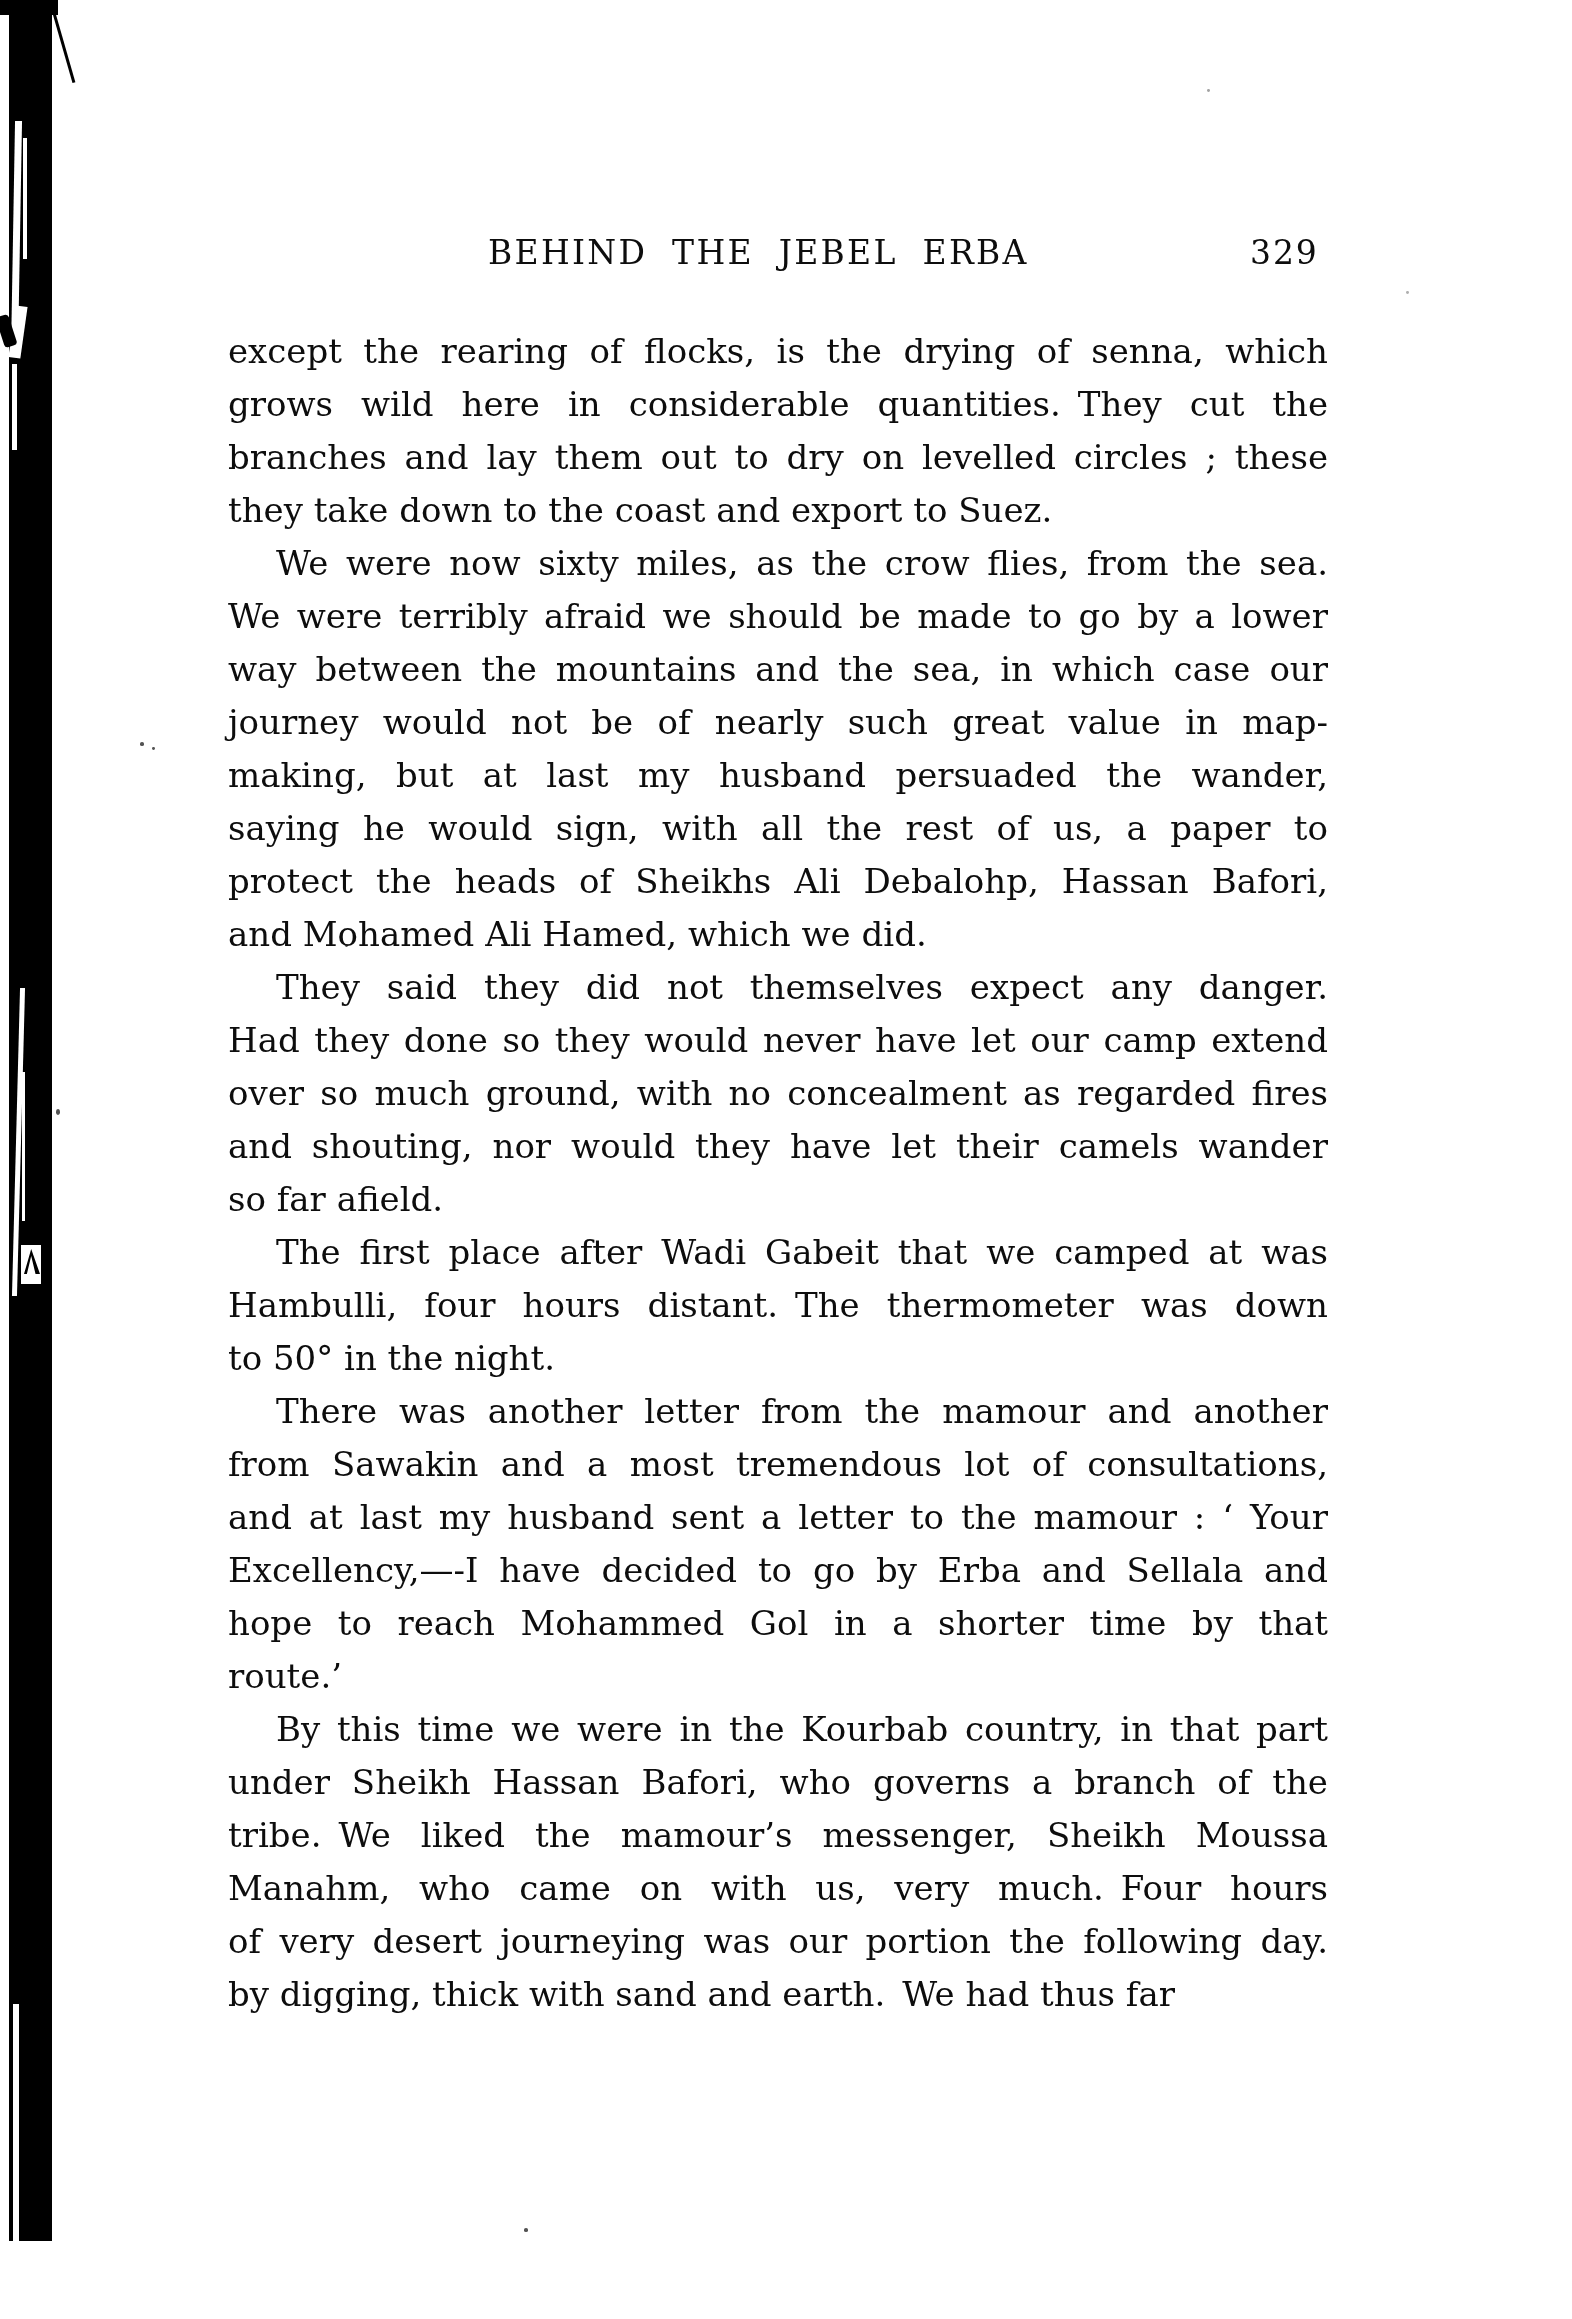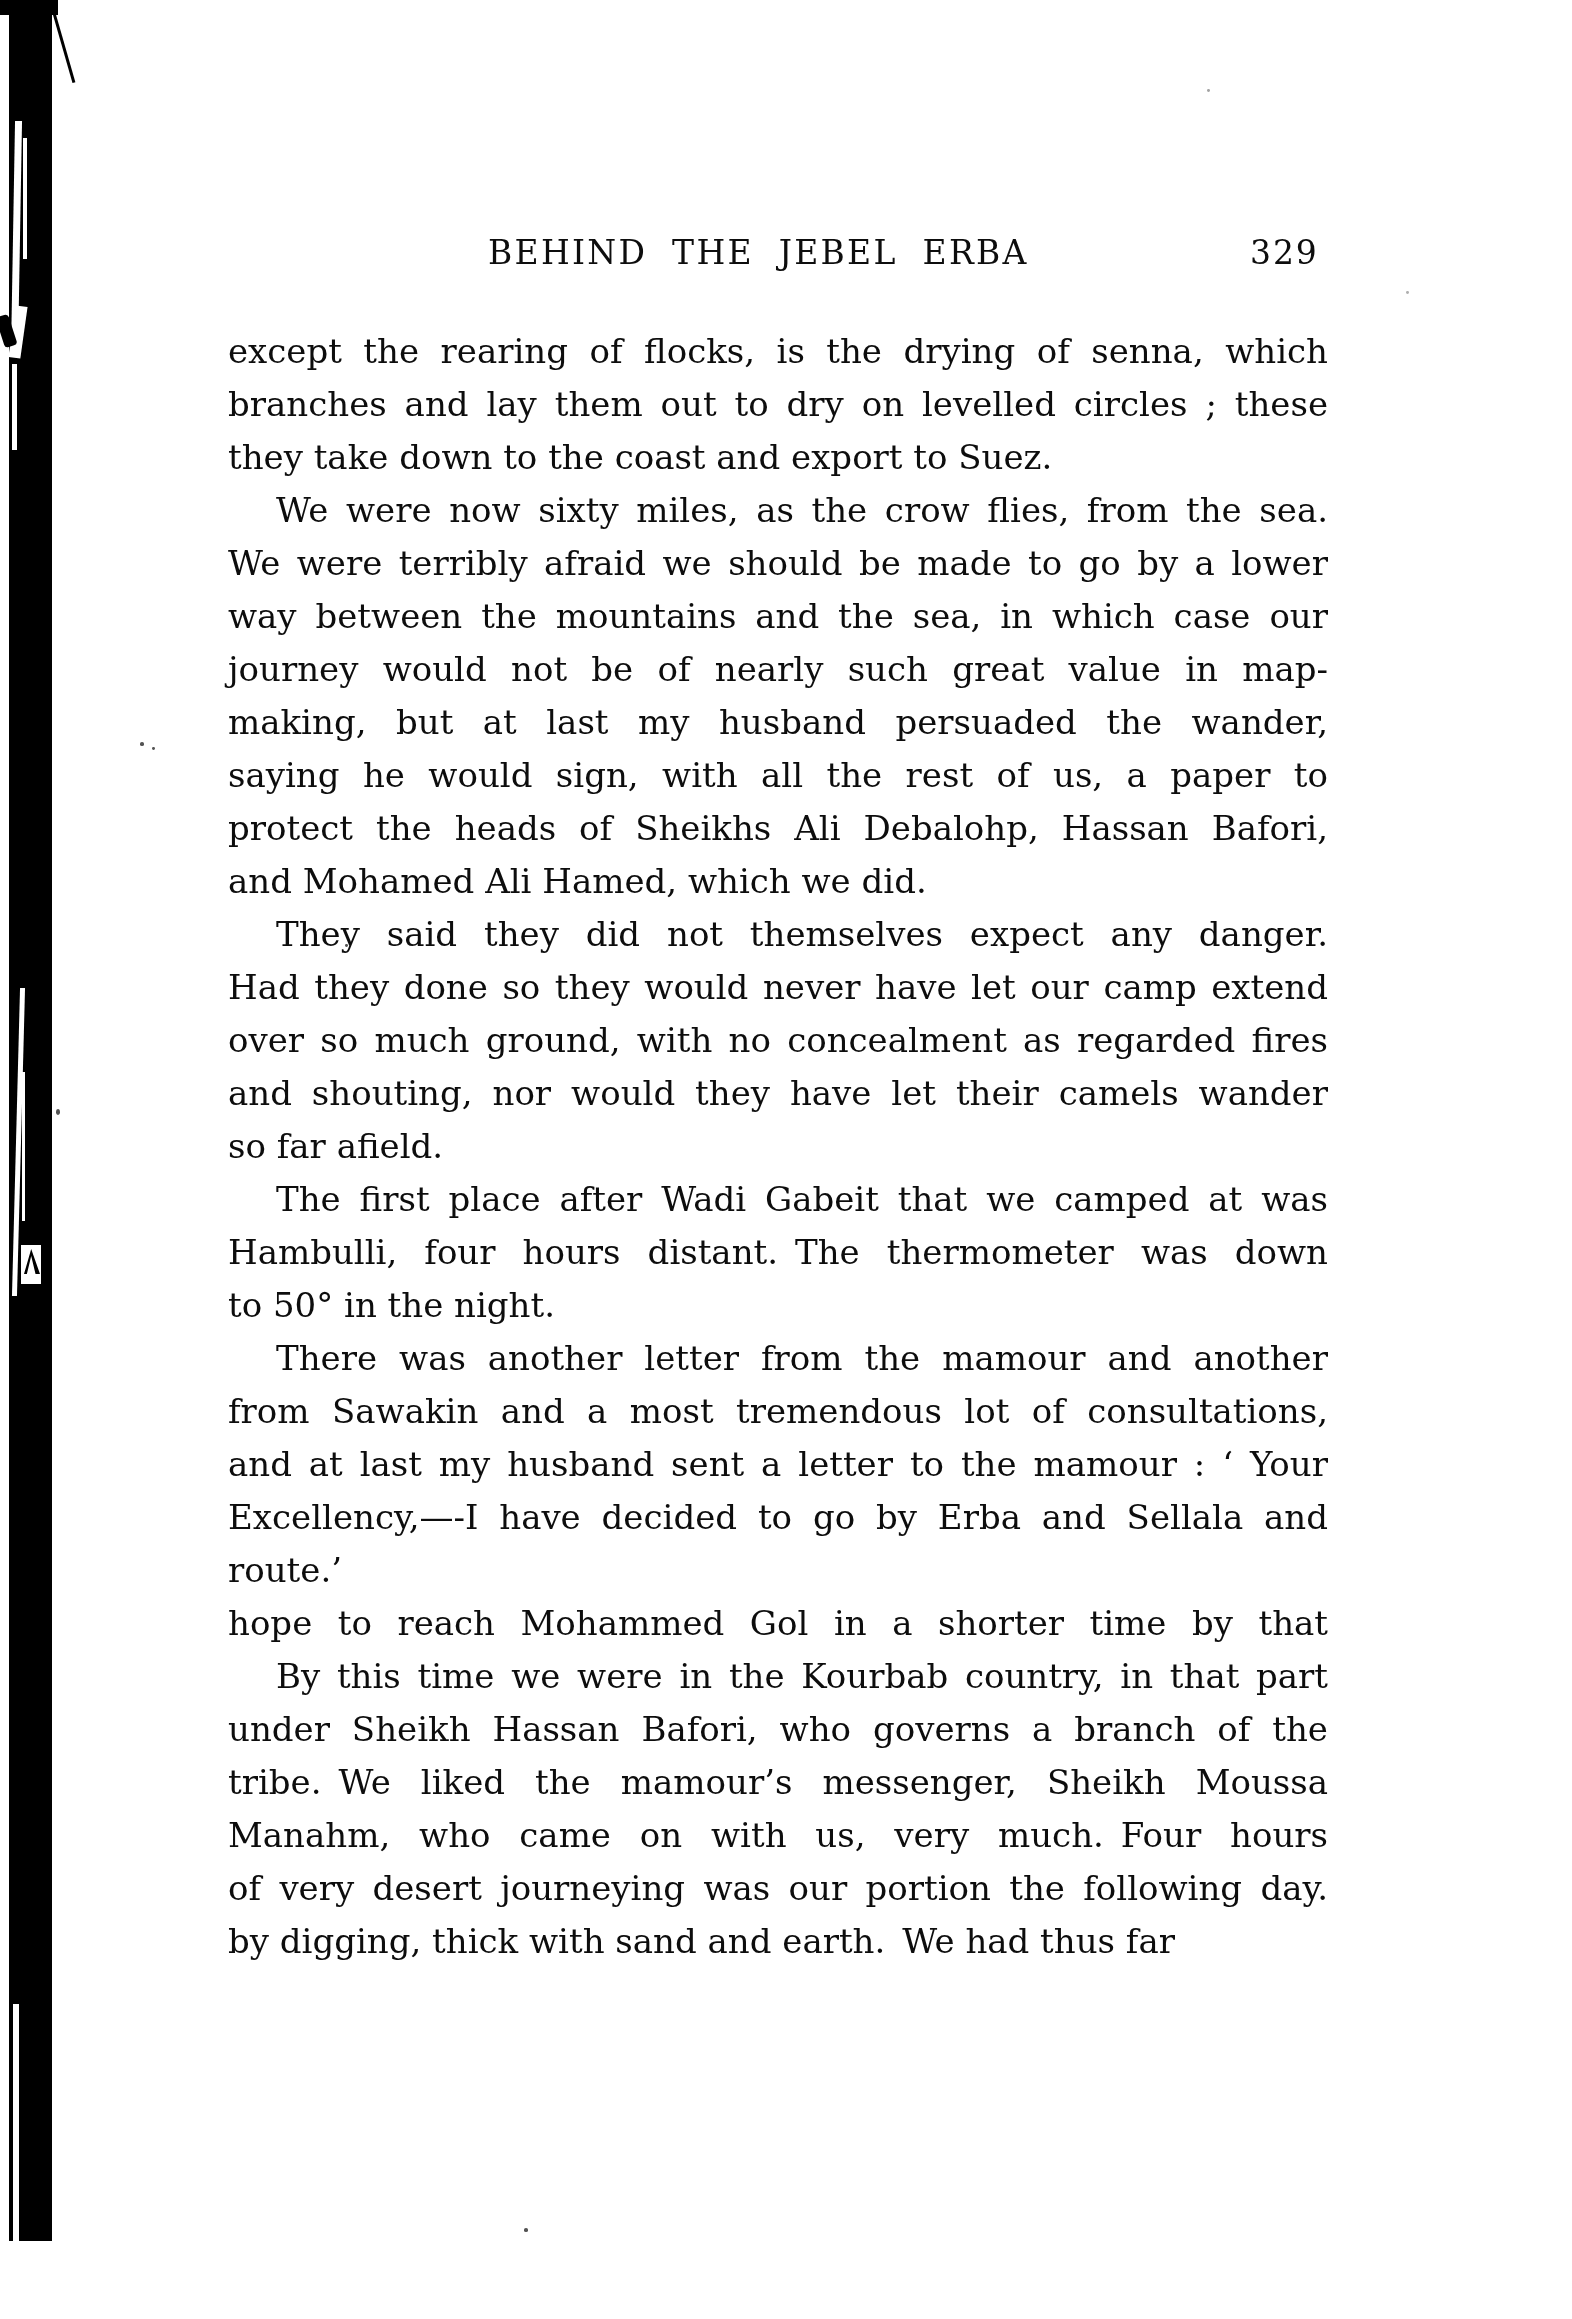--- a/index.html
+++ b/index.html
@@ -95,20 +95,21 @@
     <div class="caret-mark"></div>
   </div>
 
   <div class="running-header">
     <span class="header-title">BEHIND THE JEBEL ERBA</span>
     <span class="page-number">329</span>
   </div>
 
   <div class="text-block" id="text-block">
       <div class="line">except the rearing of flocks, is the drying of senna, which</div>
+      <div class="line">grows wild here in considerable quantities. They cut the</div>
       <div class="line">branches and lay them out to dry on levelled circles ; these</div>
       <div class="line para-end">they take down to the coast and export to Suez.</div>
       <div class="line indent">We were now sixty miles, as the crow flies, from the sea.</div>
       <div class="line">We were terribly afraid we should be made to go by a lower</div>
       <div class="line">way between the mountains and the sea, in which case our</div>
       <div class="line">journey would not be of nearly such great value in map-</div>
       <div class="line">making, but at last my husband persuaded the wander,</div>
       <div class="line">saying he would sign, with all the rest of us, a paper to</div>
       <div class="line">protect the heads of Sheikhs Ali Debalohp, Hassan Bafori,</div>
       <div class="line para-end">and Mohamed Ali Hamed, which we did.</div>
@@ -117,22 +118,22 @@
       <div class="line">over so much ground, with no concealment as regarded fires</div>
       <div class="line">and shouting, nor would they have let their camels wander</div>
       <div class="line para-end">so far afield.</div>
       <div class="line indent">The first place after Wadi Gabeit that we camped at was</div>
       <div class="line">Hambulli, four hours distant. The thermometer was down</div>
       <div class="line para-end">to 50° in the night.</div>
       <div class="line indent">There was another letter from the mamour and another</div>
       <div class="line">from Sawakin and a most tremendous lot of consultations,</div>
       <div class="line">and at last my husband sent a letter to the mamour : ‘ Your</div>
       <div class="line">Excellency,—-I have decided to go by Erba and Sellala and</div>
+      <div class="line">hope to reach Mohammed Gol in a shorter time by that</div>
       <div class="line para-end">route.’</div>
-      <div class="line">hope to reach Mohammed Gol in a shorter time by that</div>
       <div class="line indent">By this time we were in the Kourbab country, in that part</div>
       <div class="line">under Sheikh Hassan Bafori, who governs a branch of the</div>
       <div class="line">tribe. We liked the mamour’s messenger, Sheikh Moussa</div>
       <div class="line">Manahm, who came on with us, very much. Four hours</div>
       <div class="line">of very desert journeying was our portion the following day.</div>
       <div class="line para-end">by digging, thick with sand and earth. We had thus far</div>
     </div>
 
   <div class="speckle sp1"></div>
   <div class="speckle sp2"></div>

